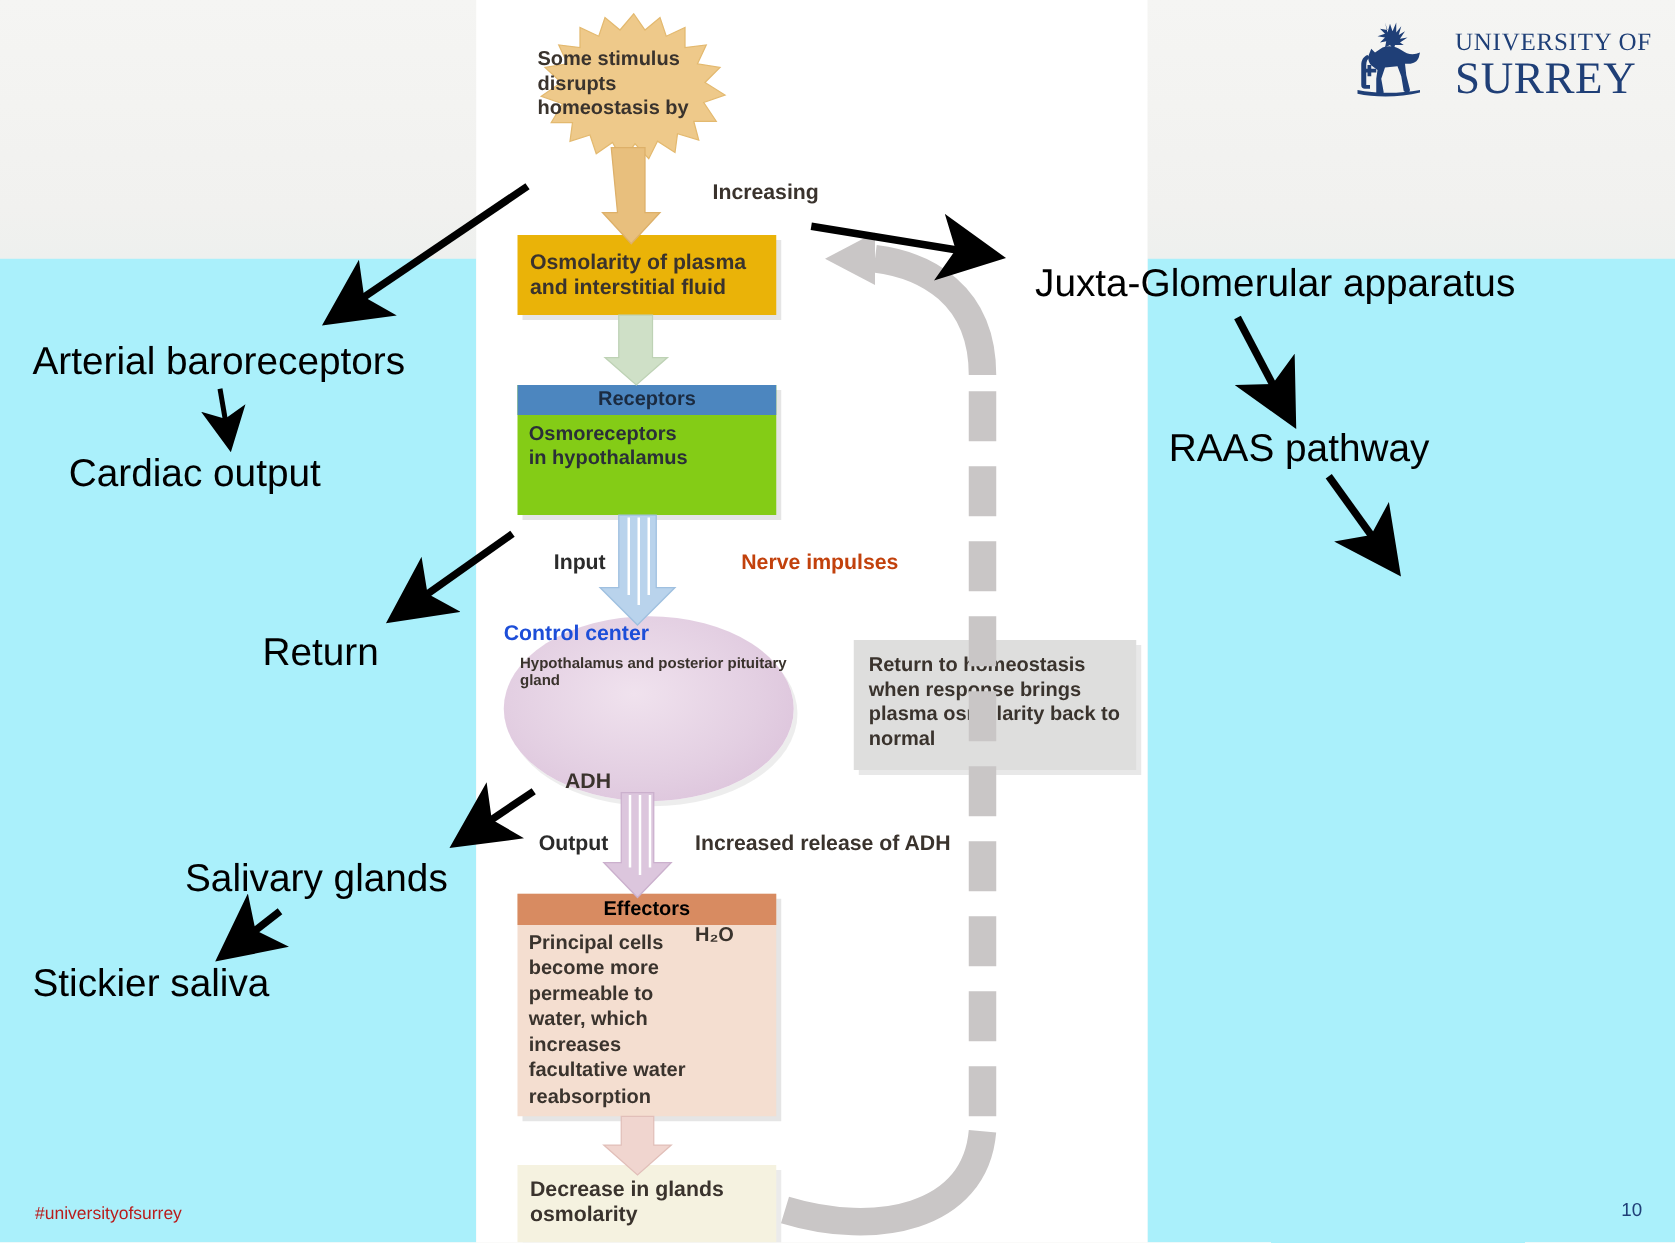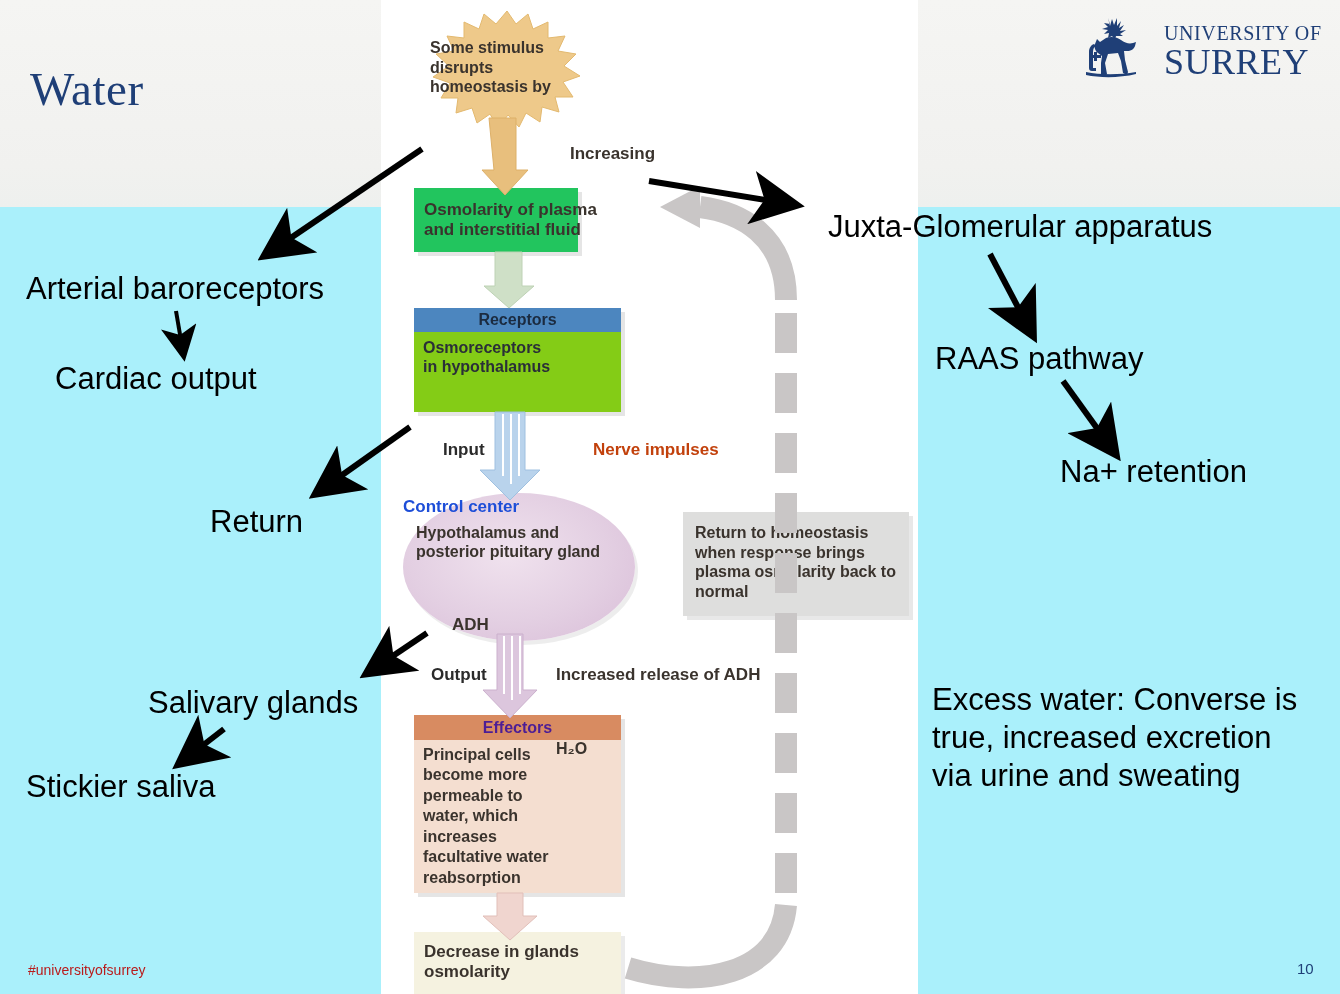--- a/index.html
+++ b/index.html
@@ -105,22 +105,22 @@
     position: absolute;
     left: 570px; top: 144px;
     font-size: 17px;
     font-weight: bold;
     color: #3a332d;
   }
 
   .box-osmo {
     position: absolute;
     left: 414px; top: 188px;
-    width: 164px; height: 64px;
-    background: #22c55e;
+    width: 207px; height: 64px;
+    background: #eab308;
     box-shadow: 4px 4px 0 rgba(0,0,0,0.10);
   }
   .box-osmo .t {
     position: absolute;
     left: 10px; top: 12px;
     width: 192px;
     font-size: 17px;
     font-weight: bold;
     color: #3a332d;
     line-height: 1.2;
@@ -181,21 +181,21 @@
     width: 232px;
     text-align: left;
     font-size: 17px;
     font-weight: bold;
     color: #1d4ed8;
   }
   .oval-body {
     position: absolute;
     left: 416px; top: 523px;
     width: 216px;
-    font-size: 16px;
+    font-size: 12px;
     font-weight: bold;
     color: #3a332d;
     line-height: 1.2;
   }
   .lbl-adh {
     position: absolute;
     left: 452px; top: 615px;
     font-size: 17px; font-weight: bold; color: #3a332d;
   }
   .lbl-output {
@@ -215,21 +215,21 @@
     left: 414px; top: 715px;
     width: 207px; height: 178px;
     background: #f4ded0;
     box-shadow: 4px 4px 0 rgba(0,0,0,0.10);
   }
   .box-effect .hdr {
     position: absolute;
     left: 0; top: 0;
     width: 207px; height: 25px;
     background: #d88b61;
-    color: #4c1d95;
+    color: #000000;
     font-size: 16px;
     font-weight: bold;
     text-align: center;
     line-height: 25px;
   }
   .box-effect .t {
     position: absolute;
     left: 9px; top: 30px;
     width: 140px;
     font-size: 16px;
@@ -288,21 +288,20 @@
 </head>
 <body>
 
 <div id="slide">
 
   <div class="band-header"></div>
   <div class="band-cyan-left"></div>
   <div class="band-cyan-right"></div>
   <div class="panel-white"></div>
 
-  <div class="slide-title">Water</div>
 
   <div class="logo">
     <svg viewBox="0 0 245 72" width="245" height="72">
       <g fill="#1f3f77">
         <path d="M30 12 l2 -7 l2 6 l3 -7 l0 8 l4 -5 l-2 7 l5 -3 l-4 6 l6 -1 l-6 4 l3 2 l-7 0 l-1 4 l-3 -4 l-4 2 l1 -5 l-5 1 l4 -4 l-6 -1 l6 -2 l-4 -4 l6 1 l-2 -6 z"></path>
         <path d="M26 24 c5 -2 11 -1 15 2 c4 3 8 4 12 3 l3 -1 l-1 4 c-1 3 -4 5 -8 5 l-3 0 l1 9 l3 12 l-1 3 l-4 -2 l-2 -12 l-3 -8 l-10 1 l-3 9 l2 11 l-2 2 l-4 -1 l0 -12 l1 -7 l-4 -3 c-3 -2 -4 -6 -3 -9 l2 -5 l3 3 z"></path>
         <path d="M14 30 c-3 1 -5 4 -5 8 l0 16 c0 2 1 3 3 3 l4 0 l0 -3 l-3 0 l0 -16 c0 -3 1 -5 3 -6 z"></path>
         <rect x="14" y="38" width="3" height="9"></rect>
         <rect x="10" y="41" width="11" height="3"></rect>
         <path d="M6 58 c14 3 34 3 50 0 l0 2 c-16 4 -36 4 -50 1 z"></path>
@@ -356,22 +355,20 @@
   </div>
 
   <div class="anno" style="left:26px; top:270px;">Arterial baroreceptors</div>
   <div class="anno" style="left:55px; top:360px;">Cardiac output</div>
   <div class="anno" style="left:210px; top:503px;">Return</div>
   <div class="anno" style="left:26px; top:768px;">Stickier saliva</div>
   <div class="anno" style="left:148px; top:684px;">Salivary glands</div>
 
   <div class="anno" style="left:828px; top:208px;">Juxta-Glomerular apparatus</div>
   <div class="anno" style="left:935px; top:340px;">RAAS pathway</div>
-  <div class="anno" style="left:1060px; top:453px;">Na+ retention</div>
-  <div class="anno wrap" style="left:932px; top:681px; width:370px;">Excess water: Converse is true, increased excretion via urine and sweating</div>
 
   <svg class="overlay" viewBox="0 0 1340 994">
     <defs>
       <marker id="ahBig" markerWidth="9" markerHeight="9" refX="6.5" refY="4.5" orient="auto">
         <path d="M0,0 L9,4.5 L0,9 L2.2,4.5 z" fill="#000"></path>
       </marker>
       <marker id="ahSm" markerWidth="9" markerHeight="9" refX="6.5" refY="4.5" orient="auto">
         <path d="M0,0 L9,4.5 L0,9 L2.2,4.5 z" fill="#000"></path>
       </marker>
       <marker id="ahFat" markerWidth="5" markerHeight="5" refX="2" refY="2.5" orient="auto">

